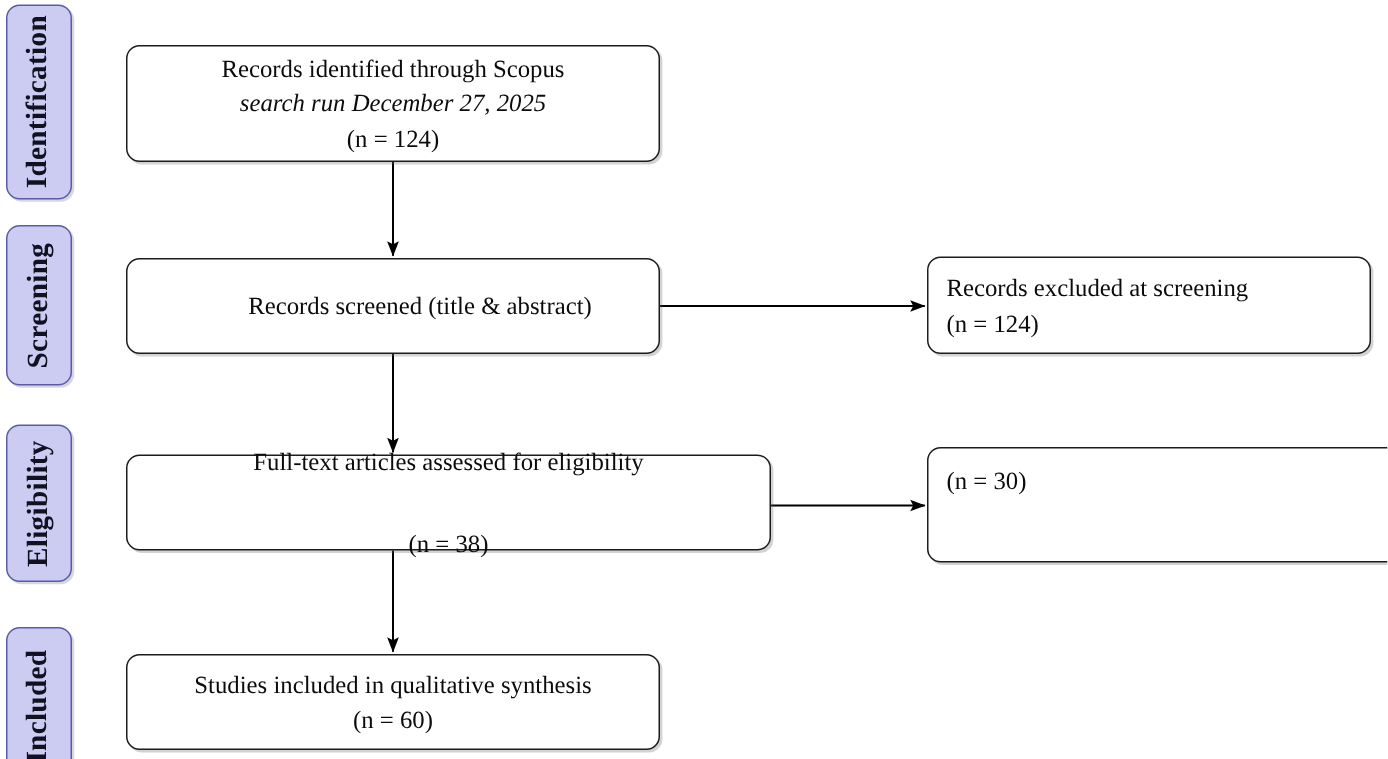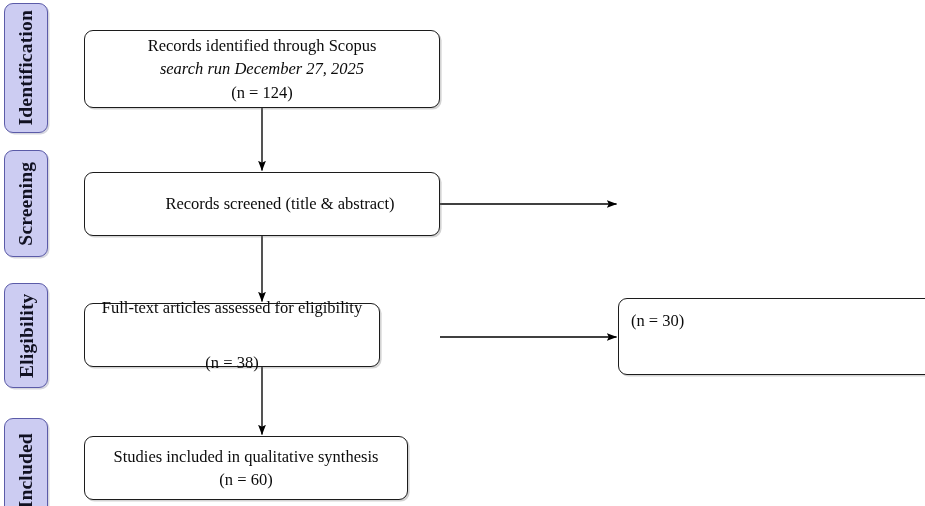--- a/index.html
+++ b/index.html
@@ -127,28 +127,32 @@
   <div class="box center-text" style="left:84px; top:30px; width:356px; height:78px;">
     <div class="line">Records identified through Scopus</div>
     <div class="line italic">search run December 27, 2025</div>
     <div class="line">(n = 124)</div>
   </div>
 
   <div class="box center-text" style="left:84px; top:172px; width:356px; height:64px;padding-left:48px;">
     <div class="line">Records screened (title &amp; abstract)</div>
   </div>
 
+  <div class="box left-text" style="left:618px; top:171px; width:296px; height:65px;">
+    <div class="line">Records excluded at screening</div>
+    <div class="line">(n = 124)</div>
+  </div>
 
-  <div class="box center-text" style="left:84px; top:303px; width:296px; height:64px;gap:31px;">
+  <div class="box center-text" style="left:84px; top:303px; width:430px; height:64px;gap:31px;">
     <div class="line">Full-text articles assessed for eligibility</div>
     <div class="line">(n = 38)</div>
   </div>
 
   <div class="box left-text" style="left:618px; top:298px; width:320px; height:77px; justify-content:flex-start; padding-top:10px;">
     <div class="line">(n = 30)</div>
   </div>
 
-  <div class="box center-text" style="left:84px; top:436px; width:324px; height:64px;">
+  <div class="box center-text" style="left:84px; top:436px; width:356px; height:64px;">
     <div class="line">Studies included in qualitative synthesis</div>
     <div class="line">(n = 60)</div>
   </div>
 
 </div>
 
 </body></html>

